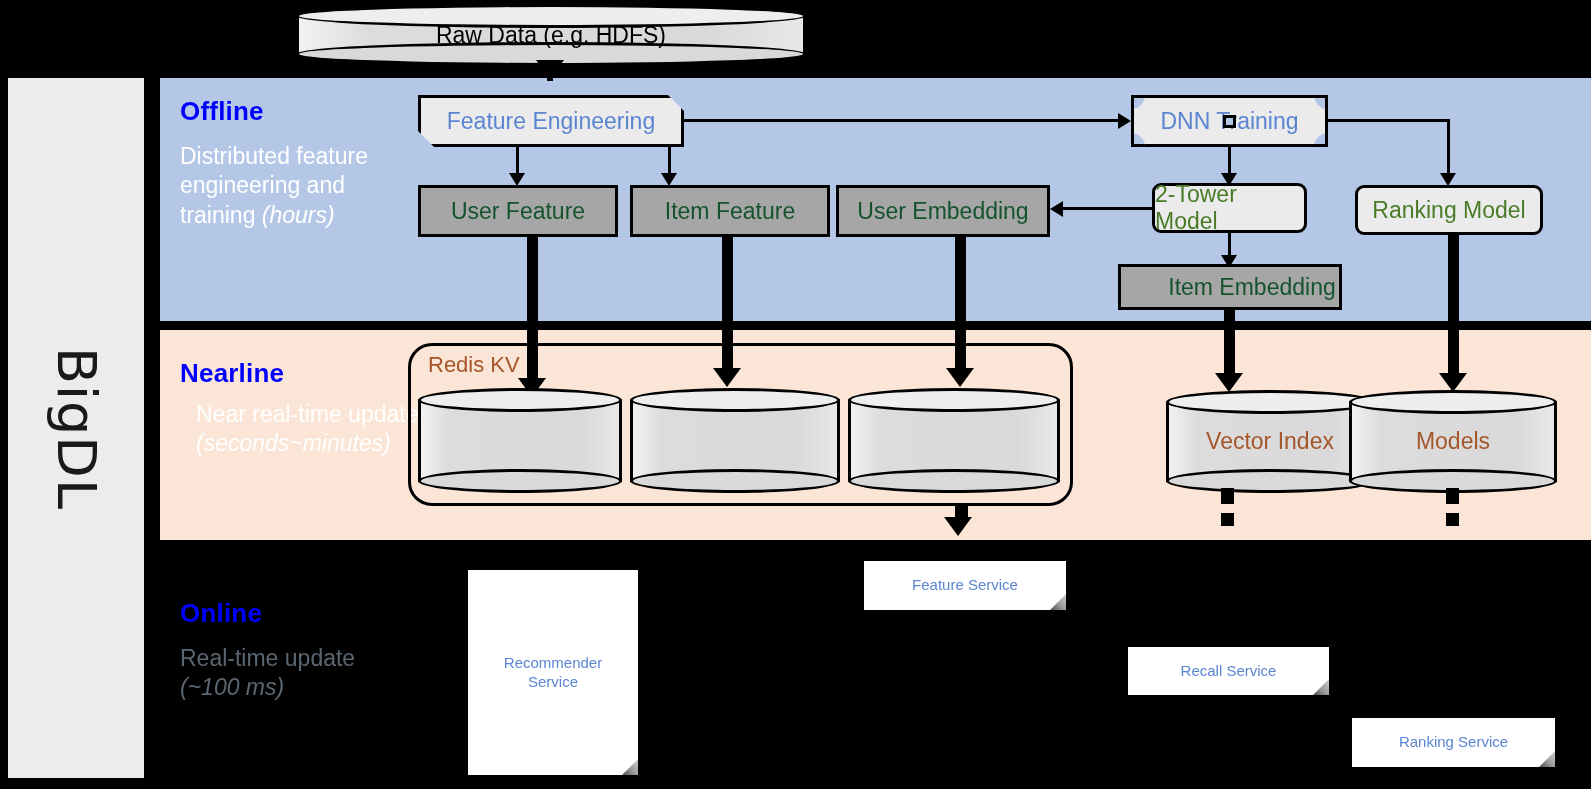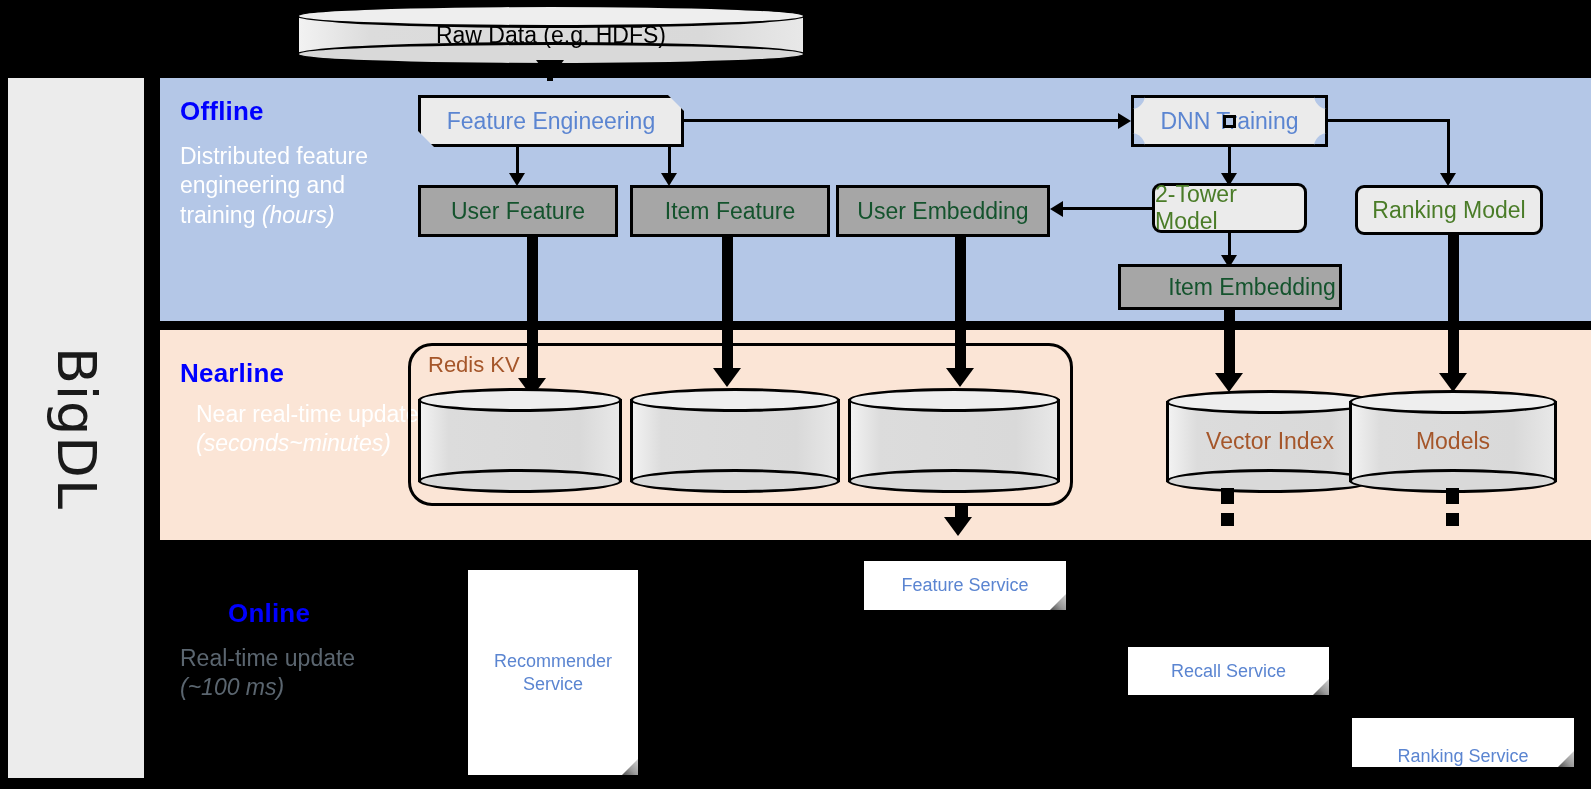--- a/index.html
+++ b/index.html
@@ -22,21 +22,21 @@
                  letter-spacing:1px;font-family:"DejaVu Sans",sans-serif;font-weight:400;}
 
   
   .band-title{font-size:26px;color:#0000ff;font-weight:600;letter-spacing:.2px;}
   .band-desc{font-size:23px;color:#ffffff;line-height:1.28;}
   .band-desc .it{font-style:italic;}
   #offline-title{left:180px;top:96px;}
   #offline-desc{left:180px;top:142px;width:215px;}
   #nearline-title{left:180px;top:358px;}
   #nearline-desc{left:180px;top:400px;width:235px;margin-left:16px;}
-  #online-title{left:180px;top:598px;color:#0000ff;margin-left:48px;}
+  #online-title{left:180px;top:598px;color:#0000ff;}
   #online-desc{left:180px;top:644px;width:230px;color:#5b6670;}
 
   
   .cyl{position:absolute;box-sizing:border-box;}
   .cyl .body{position:absolute;left:0;right:0;top:11px;bottom:11px;
        background:linear-gradient(to right,#f2f2f2 0%,#dcdcdc 14%,#d9d9d9 80%,#e8e8e8 100%);
        border-left:3px solid #000;border-right:3px solid #000;}
   .cyl .top{position:absolute;left:0;right:0;top:0;height:24px;border-radius:50%;
        background:#eeeeee;border:3px solid #000;box-sizing:border-box;}
   .cyl .bot{position:absolute;left:0;right:0;bottom:0;height:24px;border-radius:50%;
@@ -53,21 +53,21 @@
   .procbox{background:#ebebeb;border:3px solid #000;display:flex;align-items:center;
         justify-content:center;font-size:23px;color:#5b85d1;
         clip-path:polygon(0 0, calc(100% - 16px) 0, 100% 16px, 100% 100%, 16px 100%, 0 calc(100% - 16px));}
 
   .notchbox{background:#ebebeb;border:3px solid #000;display:flex;align-items:center;
         justify-content:center;font-size:23px;color:#5b85d1;position:relative;}
   .notchbox::before,.notchbox::after{content:"";position:absolute;width:13px;height:13px;
         background:#b4c7e7;border:3px solid #000;box-sizing:border-box;}
 
   .docbox{background:#fff;display:flex;align-items:center;justify-content:center;
-        font-size:18px;color:#5b85d1;text-align:center;line-height:1.25;
+        font-size:15px;color:#5b85d1;text-align:center;line-height:1.25;
         box-shadow:2px 2px 2px rgba(0,0,0,.45);}
   .docfold{position:absolute;right:0;bottom:0;width:16px;height:16px;
         background:linear-gradient(225deg,#cfcfcf 0%,#9a9a9a 55%,#4d4d4d 100%);
         clip-path:polygon(100% 0,100% 100%,0 100%);}
 
   
   .ln{position:absolute;background:#000;}
   .ahead-d{position:absolute;width:0;height:0;border-left:8px solid transparent;
         border-right:8px solid transparent;border-top:13px solid #000;}
   .ahead-d.fat{border-left-width:14px;border-right-width:14px;border-top-width:19px;}
@@ -220,18 +220,18 @@
   <div class="abs docbox" style="left:864px;top:561px;width:202px;height:49px;">
     <span>Feature Service</span>
     <span class="docfold"></span>
   </div>
 
   <div class="abs docbox" style="left:1128px;top:647px;width:201px;height:48px;">
     <span>Recall Service</span>
     <span class="docfold"></span>
   </div>
 
-  <div class="abs docbox" style="left:1352px;top:718px;width:222px;height:49px;align-items:flex-end;">
+  <div class="abs docbox" style="left:1352px;top:718px;width:203px;height:49px;">
     <span>Ranking Service</span>
     <span class="docfold"></span>
   </div>
 
 </div>
 
 </body></html>

